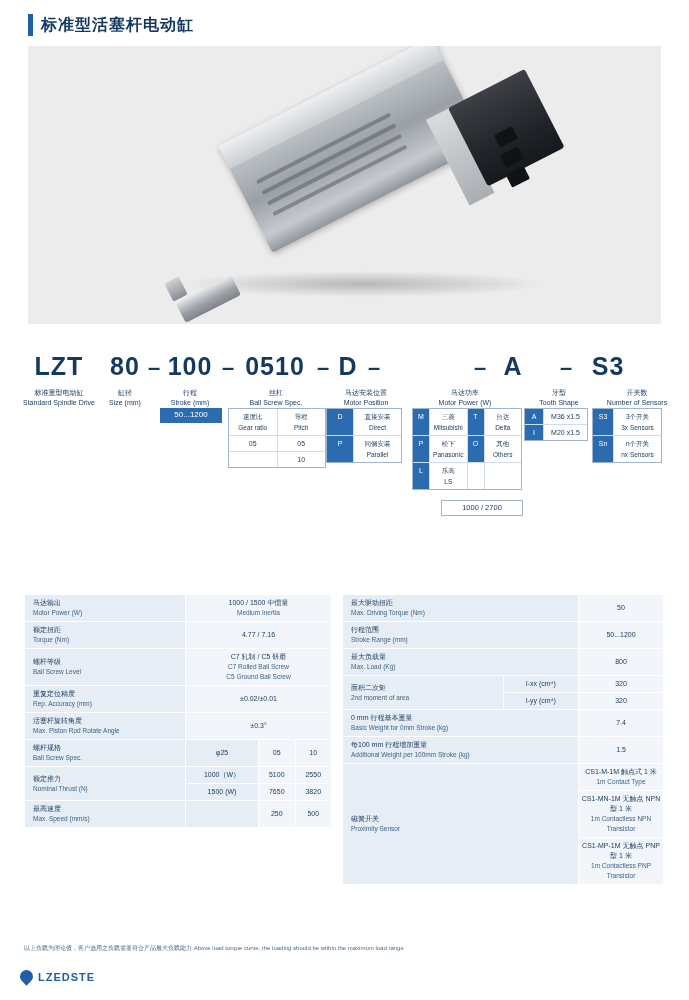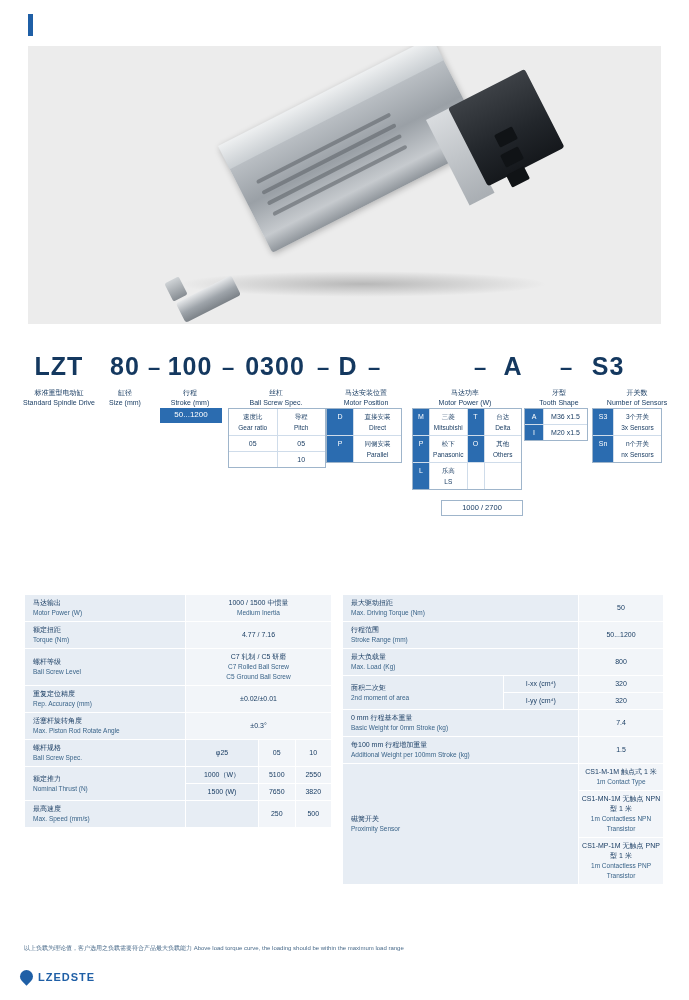--- a/index.html
+++ b/index.html
@@ -132,20 +132,21 @@
     width:13px;height:13px;background:#1f5fa6;border-radius:50% 50% 50% 0;
     transform:rotate(-45deg);margin-right:5px;
   }
   .logo .txt{font-size:11px;font-weight:bold;color:#1f5fa6;letter-spacing:1px;}
 </style>
 </head>
 <body>
 
 <div class="title-bar">
   <div class="accent"></div>
+  <div class="title-cn">标准型活塞杆电动缸</div>
 </div>
 
 <div class="hero">
   <div class="shadow"></div>
   <div class="rod-cap"></div>
   <div class="rod"></div>
   <div class="cyl-body">
     <div class="top-face"></div>
     <div class="rib" style="top:48px"></div>
     <div class="rib" style="top:60px"></div>
@@ -158,21 +159,21 @@
   <div class="motor-conn" style="left:474px;top:104px"></div>
   <div class="motor-conn" style="left:480px;top:124px"></div>
 </div>
 
 <div class="code-row">
   <div class="code-item" style="left:14px;top:0;width:90px;">LZT</div>
   <div class="code-item" style="left:95px;top:0;width:60px;">80</div>
   <div class="dash" style="left:148px;top:3px;">–</div>
   <div class="code-item" style="left:155px;top:0;width:70px;">100</div>
   <div class="dash" style="left:222px;top:3px;">–</div>
-  <div class="code-item" style="left:230px;top:0;width:90px;">0300</div>
+  <div class="code-item" style="left:230px;top:0;width:90px;">0510</div>
   <div class="dash" style="left:317px;top:3px;">–</div>
   <div class="code-item" style="left:328px;top:0;width:40px;">D</div>
   <div class="dash" style="left:368px;top:3px;">–</div>
   <div class="dash" style="left:474px;top:3px;">–</div>
   <div class="code-item" style="left:488px;top:0;width:50px;">A</div>
   <div class="dash" style="left:560px;top:3px;">–</div>
   <div class="code-item" style="left:578px;top:0;width:60px;">S3</div>
 </div>
 
 <div class="lbl" style="left:14px;top:388px;width:90px;">

